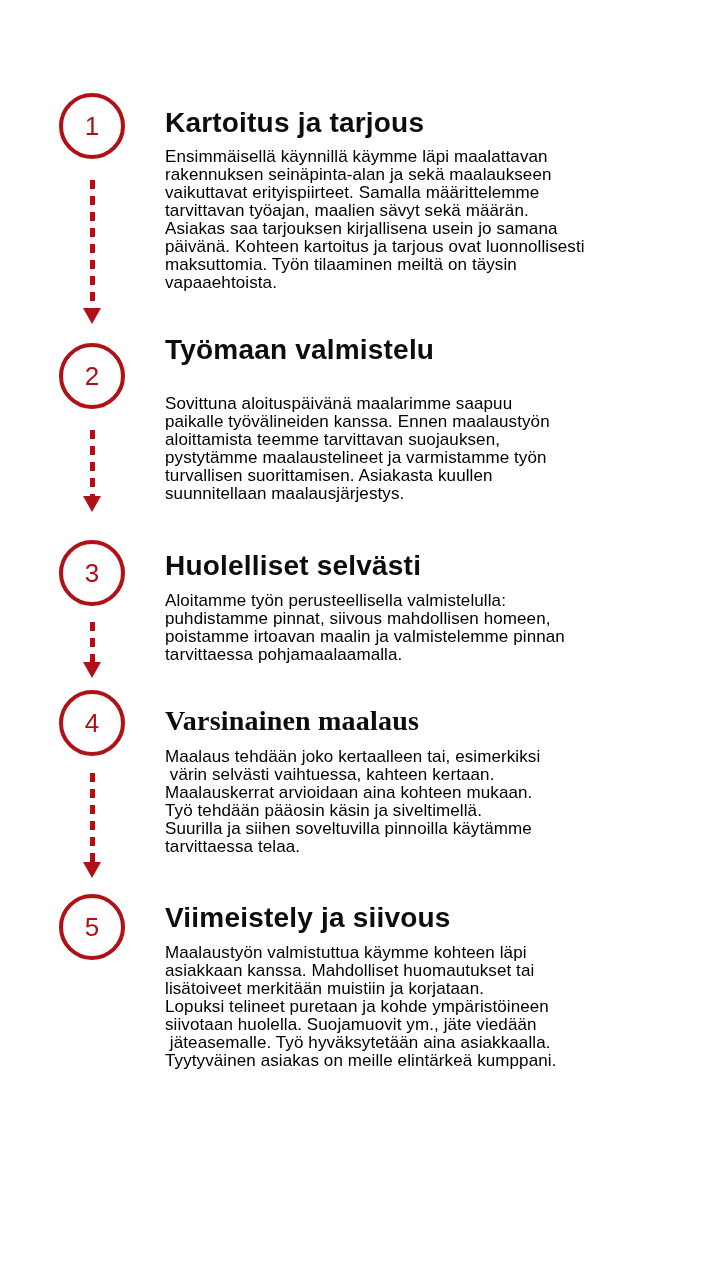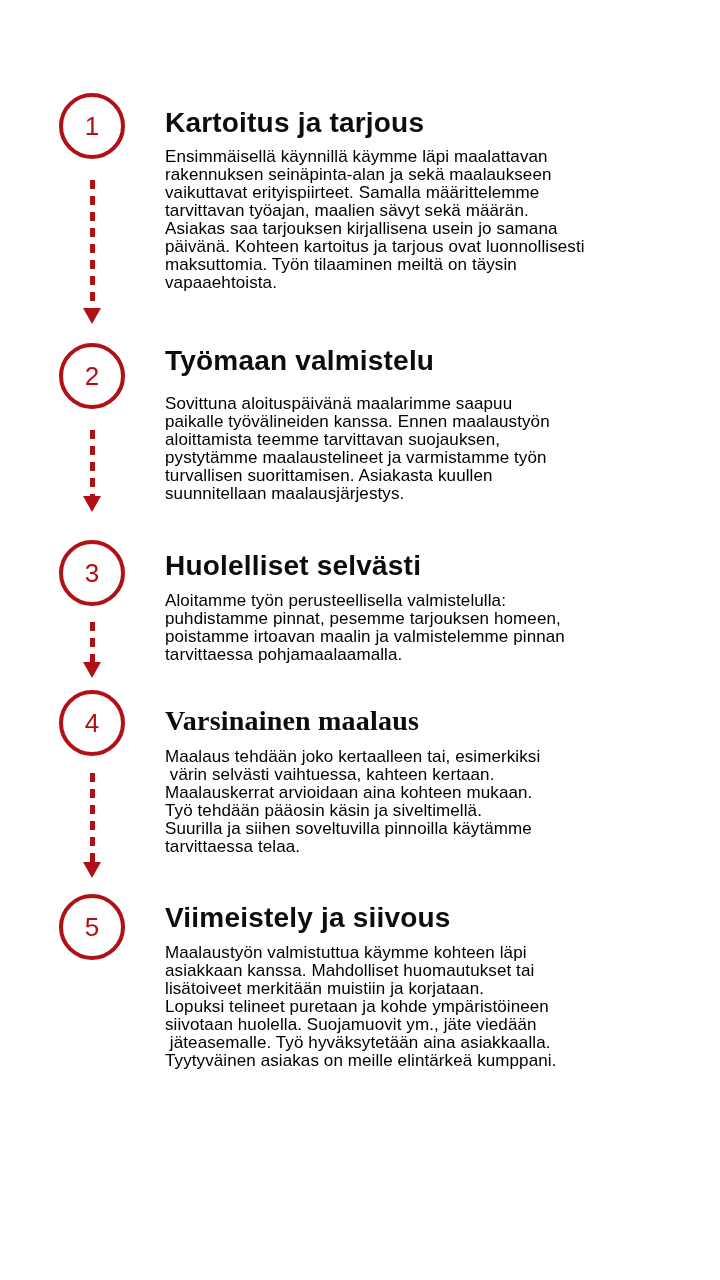--- a/index.html
+++ b/index.html
@@ -69,21 +69,21 @@
   }
   .arrow-head {
     width: 0;
     height: 0;
     border-left: 9px solid transparent;
     border-right: 9px solid transparent;
     border-top: 16px solid #B01116;
   }
   
   .c1 { top: 93px; }  .t1 { top: 110px; } .b1 { top: 148px; }
-  .c2 { top: 343px; } .t2 { top: 348px; } .b2 { top: 395px; }
+  .c2 { top: 343px; } .t2 { top: 337px; } .b2 { top: 395px; }
   .c3 { top: 540px; } .t3 { top: 553px; } .b3 { top: 592px; }
   .c4 { top: 690px; } .t4 { top: 708px; font-family: Liberation Serif, serif; } .b4 { top: 748px; }
   .c5 { top: 894px; } .t5 { top: 905px; } .b5 { top: 944px; }
   .a1 { top: 180px; } .a1 .arrow-stem { height: 128px; }
   .a2 { top: 430px; } .a2 .arrow-stem { height: 66px; }
   .a3 { top: 622px; } .a3 .arrow-stem { height: 40px; }
   .a4 { top: 773px; } .a4 .arrow-stem { height: 89px; }
 </style>
 </head>
 <body>
@@ -120,21 +120,21 @@
   <div class="arrow a2">
     <div class="arrow-stem"></div>
     <div class="arrow-head"></div>
   </div>
 
   <div class="step-circle c3">
     <span class="step-number">3</span>
   </div>
   <div class="step-title t3">Huolelliset selvästi</div>
   <div class="step-body b3">Aloitamme työn perusteellisella valmistelulla:
-puhdistamme pinnat, pesemme tarjouksen homeen,
+puhdistamme pinnat, siivous mahdollisen homeen,
 poistamme irtoavan maalin ja valmistelemme pinnan
 tarvittaessa pohjamaalaamalla.</div>
   <div class="arrow a3">
     <div class="arrow-stem"></div>
     <div class="arrow-head"></div>
   </div>
 
   <div class="step-circle c4">
     <span class="step-number">4</span>
   </div>

